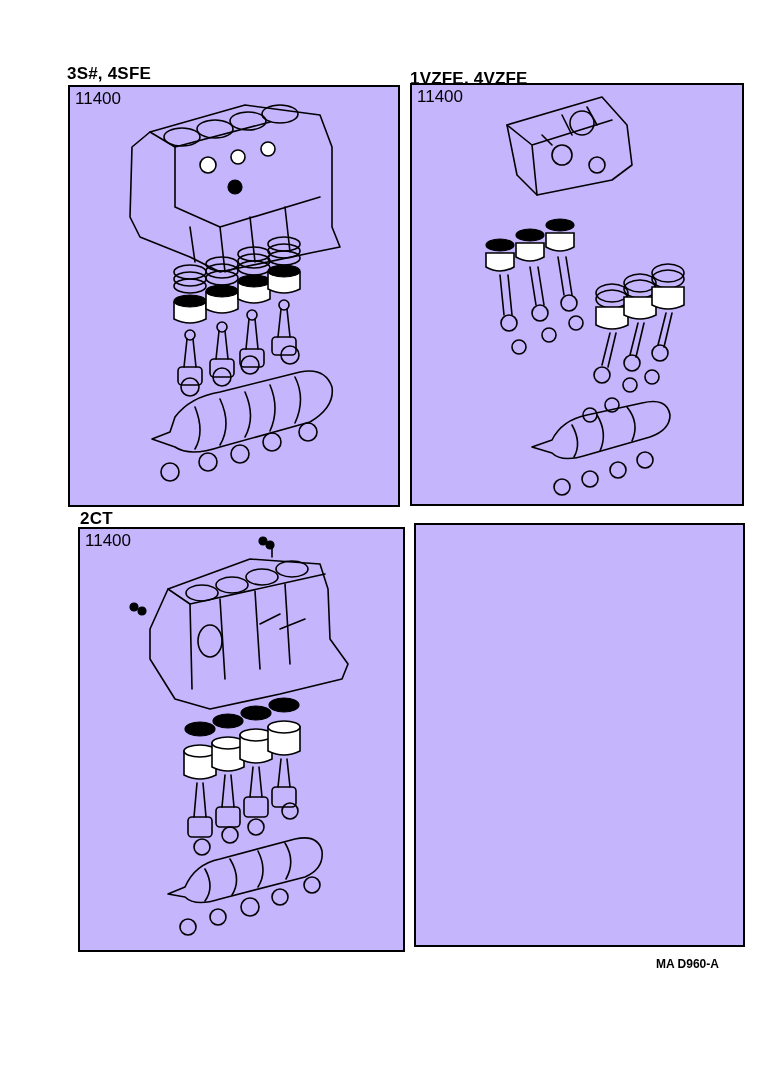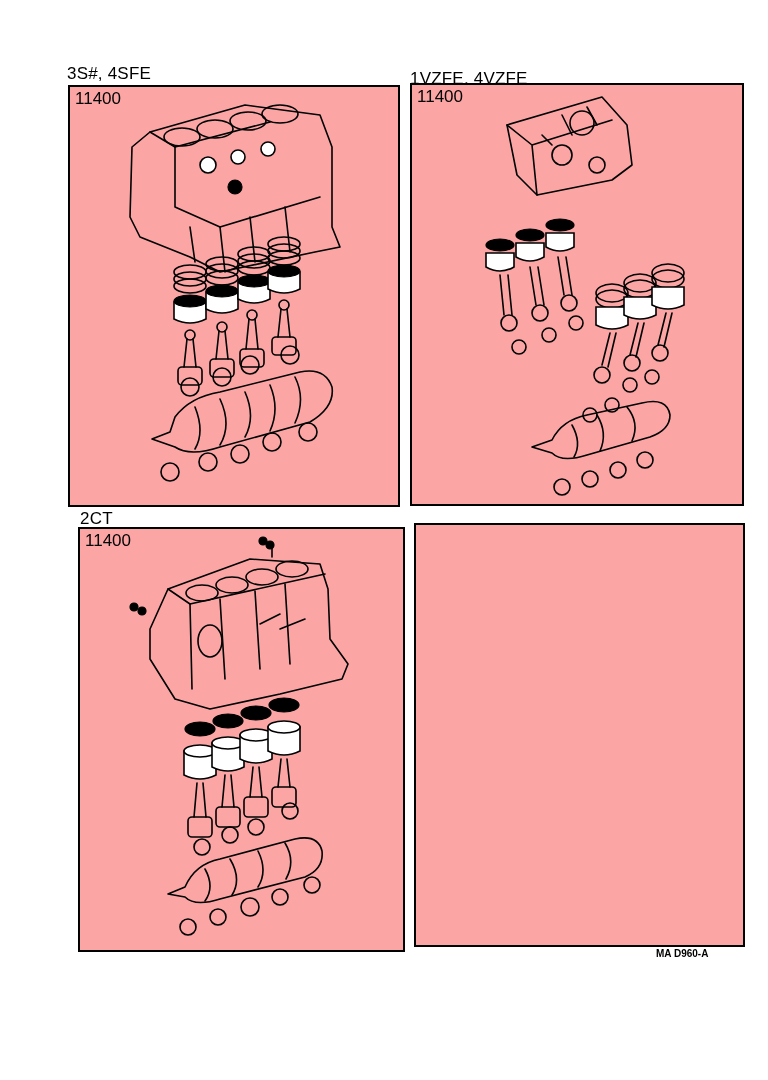--- a/index.html
+++ b/index.html
@@ -1,21 +1,21 @@
 <!DOCTYPE html>
 <html><head>
 <meta charset="utf-8">
 <style>
   html, body { margin:0; padding:0; background:#ffffff; }
   body { width:768px; height:1080px; position:relative; overflow:hidden; font-family:"Liberation Sans", sans-serif; color:#000; }
-  .engine-label { position:absolute; font-weight:normal; font-size:17px; letter-spacing:0.2px; line-height:1; }
-  .panel { position:absolute; border:2px solid #000; box-sizing:border-box; background:#fca5a5; }
+  .engine-label { position:absolute; font-weight:bold; font-size:17px; letter-spacing:0.2px; line-height:1; }
+  .panel { position:absolute; border:2px solid #000; box-sizing:border-box; background:#c4b5fd; }
   .part-no { position:absolute; left:5px; top:3px; font-size:17px; line-height:1; }
   .art { position:absolute; left:0; top:0; }
-  .figure-code { position:absolute; font-weight:bold; font-size:10px; line-height:1; }
+  .figure-code { position:absolute; font-weight:bold; font-size:12px; line-height:1;margin-top:9px; }
   svg .ln { fill:none; stroke:#000; stroke-width:1.6; stroke-linejoin:round; stroke-linecap:round; }
   svg .fl { fill:#000; stroke:#000; stroke-width:1.2; }
   svg .wh { fill:#fff; stroke:#000; stroke-width:1.6; }
 </style>
 </head>
 <body>
 
 <div class="engine-label" style="left:67px;top:65px;">3S#, 4SFE</div>
 <div class="panel" style="left:68px;top:85px;width:332px;height:422px;">
   <div class="part-no">11400</div>

